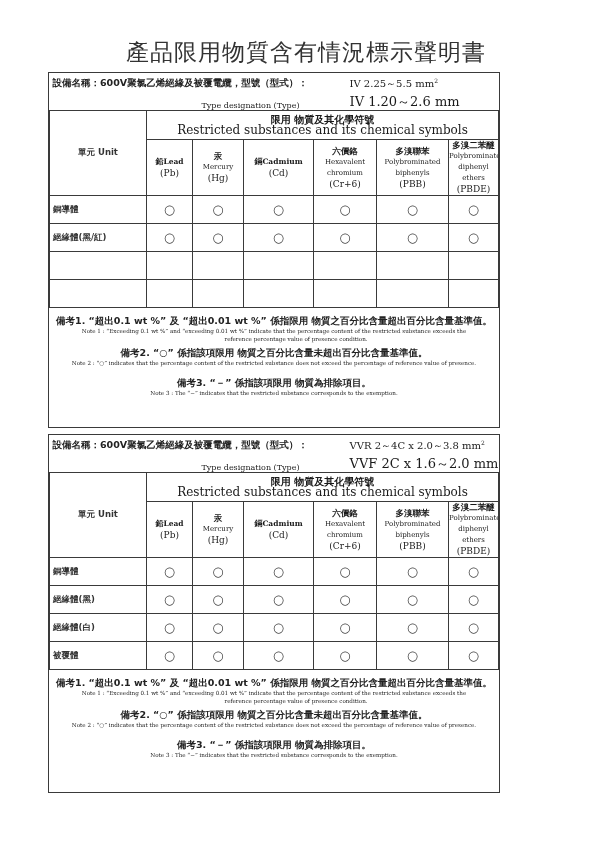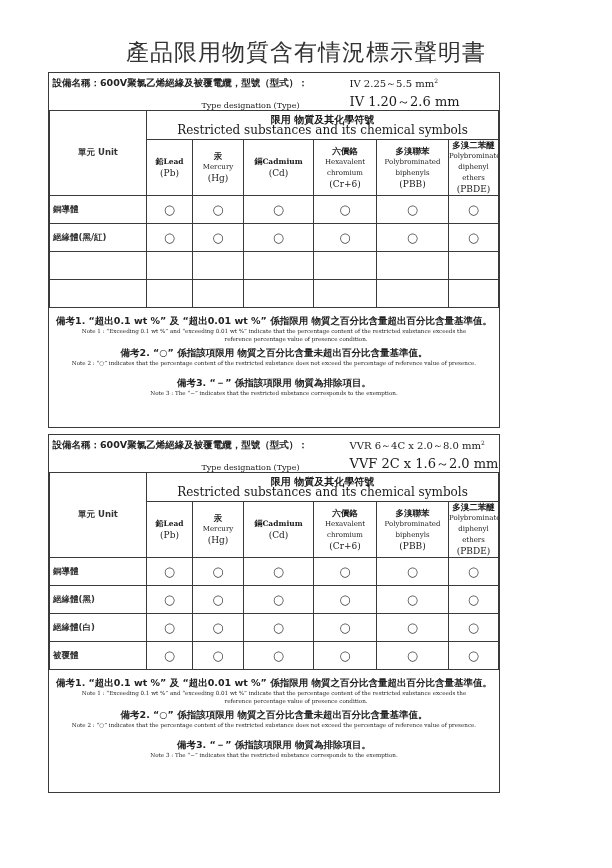--- a/index.html
+++ b/index.html
@@ -303,21 +303,21 @@
         <col style="width:63px">
         <col style="width:72px">
         <col>
     </colgroup>
     <tbody>
         <tr class="name-row">
       <td colspan="7">
         <div class="name-wrap">
           <span class="name-label">設備名稱：600V聚氯乙烯絕緣及被覆電纜，型號（型式）：</span>
           <span class="type-designation">Type designation (Type)</span>
-          <span class="model-1"><span>VVR 6～4C x 2.0～8.0 mm</span><sup>2</sup></span>
+          <span class="model-1"><span>VVR 2～4C x 2.0～3.8 mm</span><sup>2</sup></span>
           <span class="model-2">VVF 2C x 1.6～2.0 mm</span>
         </div>
       </td>
     </tr>
     <tr>
       <td rowspan="2" class="unit-head">單元 Unit</td>
       <td colspan="6" class="group-head">
         <span class="zh">限用 物質及其化學符號</span>
         <span class="en">Restricted substances and its chemical symbols</span>
       </td>

